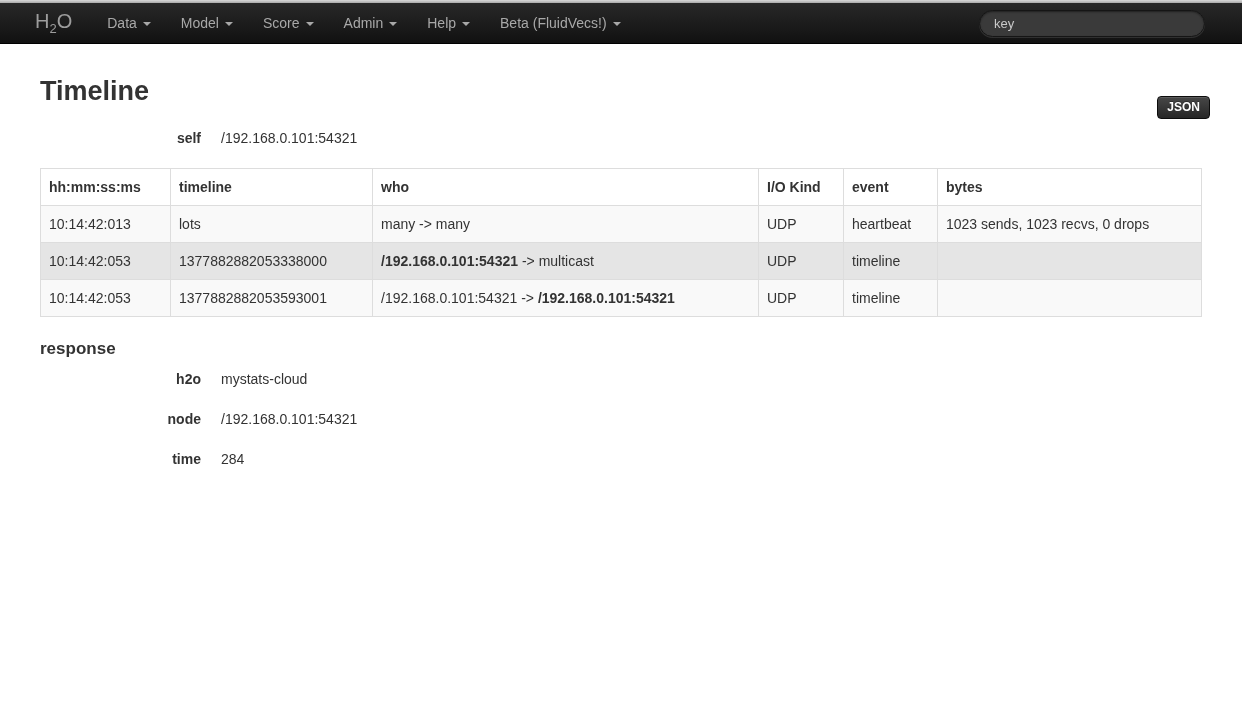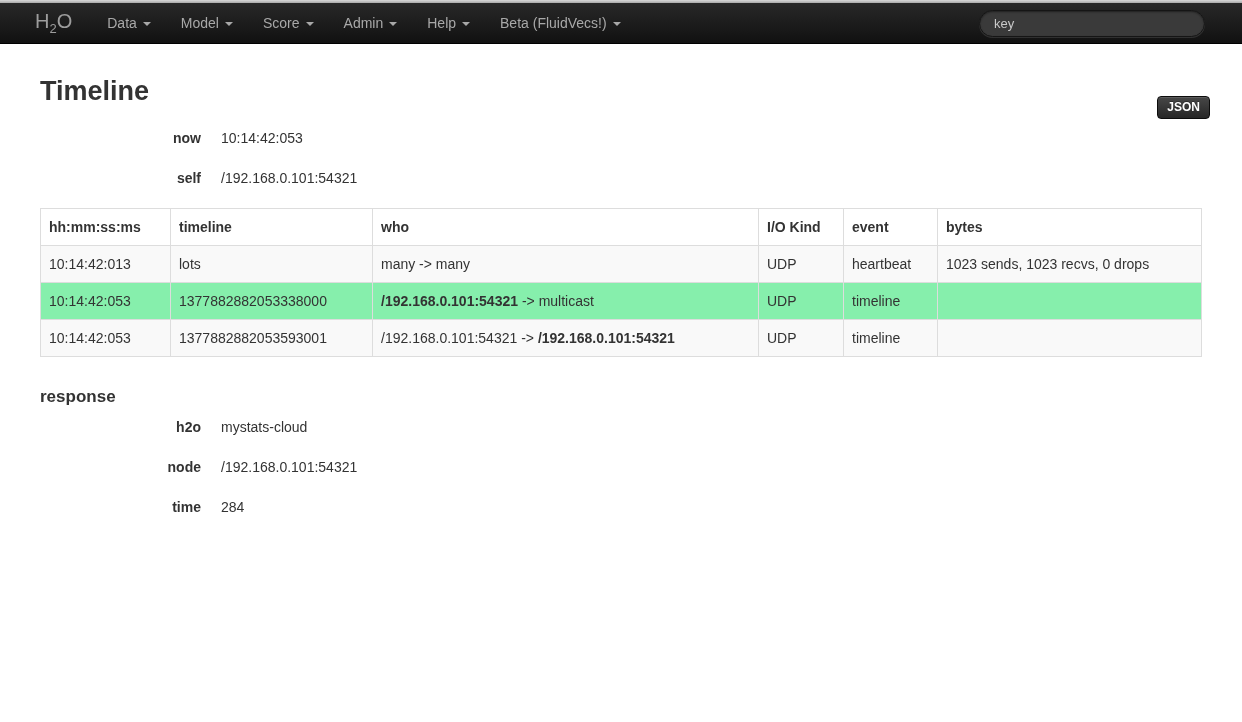--- a/index.html
+++ b/index.html
@@ -70,26 +70,26 @@
   
   .kv { margin: 22px 0 0 0; }
   .kv-row { display: flex; margin-bottom: 20px; line-height: 20px; }
   .kv-label { width: 161px; text-align: right; font-weight: bold; flex: 0 0 161px; }
   .kv-value { margin-left: 20px; }
 
   .section-heading {
     font-size: 17px; font-weight: bold; color: #333;
     margin: 20px 0 10px 0; line-height: 20px;
   }
-  .section-heading.response-heading { margin-top: 30px; }
+  .section-heading.response-heading { margin-top: 22px; }
 
   
   table.events {
     width: 100%; border-collapse: collapse; margin-bottom: 0;
-    background: #86efac;
+    background: #e5e5e5;
   }
   table.events th, table.events td {
     border: 1px solid #dddddd; padding: 8px;
     text-align: left; vertical-align: top;
     line-height: 20px; font-size: 14px;
   }
   table.events th { font-weight: bold; background: #ffffff; }
   table.events tbody tr:nth-child(odd) { background: #f9f9f9; }
   .b { font-weight: bold; }
 </style>
@@ -143,24 +143,20 @@
   </form>
 </nav>
 
 <div class="container">
 
   <button class="json-btn">JSON</button>
 
   <h2 class="page-title">Timeline</h2>
 
   <div class="kv">
-    <div class="kv-row">
-      <div class="kv-label">now</div>
-      <div class="kv-value">10:14:42:053</div>
-    </div>
     <div class="kv-row">
       <div class="kv-label">self</div>
       <div class="kv-value">/192.168.0.101:54321</div>
     </div>
   </div>
 
 
   <table class="events">
     <colgroup>
       <col style="width:130px">

